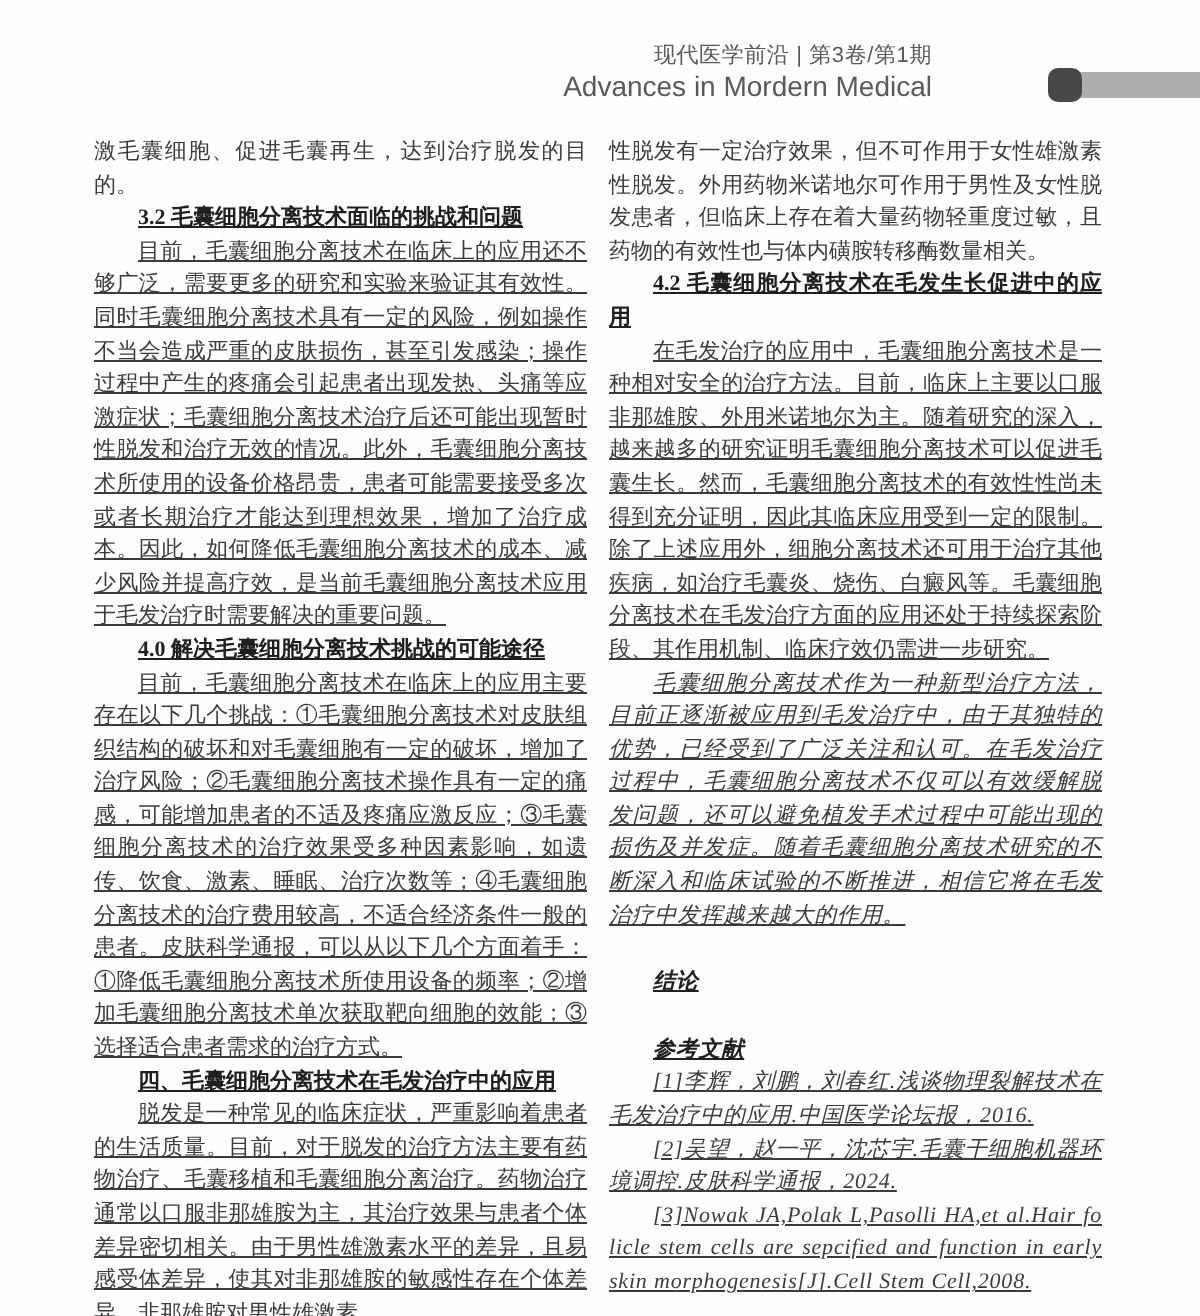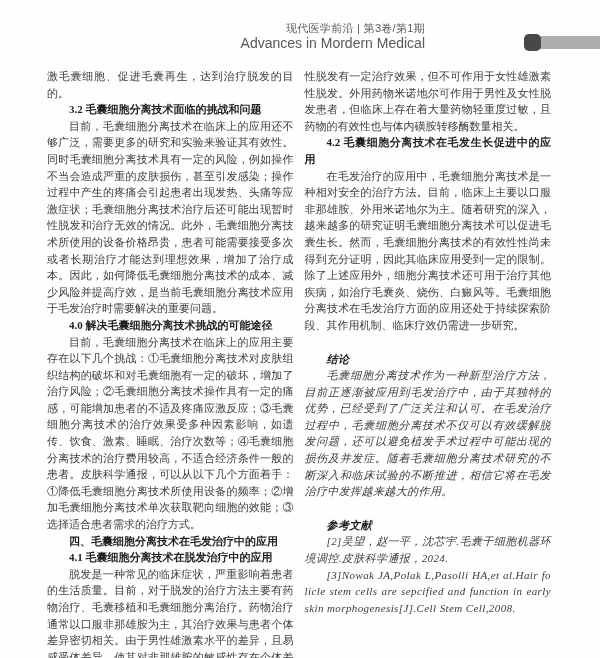--- a/index.html
+++ b/index.html
@@ -14,21 +14,20 @@
     background:#fefefe;
     overflow:hidden;
   }
   
   .header{
     position:absolute;
     top:20px;left:0;right:0;
     display:flex;
     justify-content:flex-end;
     align-items:center;
-    gap:41px;
   }
   .header-text{
     text-align:right;
     color:#58595b;
     font-family:"Liberation Sans","DejaVu Sans",sans-serif;
   }
   .journal-cn{font-size:11px;line-height:15px;letter-spacing:0.3px;}
   .journal-en{font-size:14px;line-height:15px;}
   .bookmark{
     display:flex;
@@ -59,21 +58,21 @@
   }
   .col{width:246.5px;}
   .col p{
     margin:0;
     font-size:11px;
     line-height:16.6px;
     text-align:justify;
     color:#3b3b3b;
     word-break:break-all;
   }
-  .col p.indent{text-indent:2em;}
+  .col p.indent{text-indent:2em;text-decoration:underline;}
   .col p.head{font-weight:bold;color:#1f1f1f;}
   .col p.kai{font-style:italic;letter-spacing:0.4px;}
   .col p.mt{margin-top:17px;}
 </style>
 </head>
 <body>
 
 <div class="page">
 
   <div class="header">
@@ -88,28 +87,28 @@
   </div>
 
   <div class="columns">
     <div class="col" id="col-left">
         <p>激毛囊细胞、促进毛囊再生，达到治疗脱发的目的。</p>
         <p class="indent head">3.2 毛囊细胞分离技术面临的挑战和问题</p>
         <p class="indent">目前，毛囊细胞分离技术在临床上的应用还不够广泛，需要更多的研究和实验来验证其有效性。同时毛囊细胞分离技术具有一定的风险，例如操作不当会造成严重的皮肤损伤，甚至引发感染；操作过程中产生的疼痛会引起患者出现发热、头痛等应激症状；毛囊细胞分离技术治疗后还可能出现暂时性脱发和治疗无效的情况。此外，毛囊细胞分离技术所使用的设备价格昂贵，患者可能需要接受多次或者长期治疗才能达到理想效果，增加了治疗成本。因此，如何降低毛囊细胞分离技术的成本、减少风险并提高疗效，是当前毛囊细胞分离技术应用于毛发治疗时需要解决的重要问题。</p>
         <p class="indent head">4.0 解决毛囊细胞分离技术挑战的可能途径</p>
         <p class="indent">目前，毛囊细胞分离技术在临床上的应用主要存在以下几个挑战：①毛囊细胞分离技术对皮肤组织结构的破坏和对毛囊细胞有一定的破坏，增加了治疗风险；②毛囊细胞分离技术操作具有一定的痛感，可能增加患者的不适及疼痛应激反应；③毛囊细胞分离技术的治疗效果受多种因素影响，如遗传、饮食、激素、睡眠、治疗次数等；④毛囊细胞分离技术的治疗费用较高，不适合经济条件一般的患者。皮肤科学通报，可以从以下几个方面着手：①降低毛囊细胞分离技术所使用设备的频率；②增加毛囊细胞分离技术单次获取靶向细胞的效能；③选择适合患者需求的治疗方式。</p>
         <p class="indent head">四、毛囊细胞分离技术在毛发治疗中的应用</p>
-        <p class="indent head">4.1 毛囊细胞分离技术在脱发治疗中的应用</p>
         <p class="indent">脱发是一种常见的临床症状，严重影响着患者的生活质量。目前，对于脱发的治疗方法主要有药物治疗、毛囊移植和毛囊细胞分离治疗。药物治疗通常以口服非那雄胺为主，其治疗效果与患者个体差异密切相关。由于男性雄激素水平的差异，且易感受体差异，使其对非那雄胺的敏感性存在个体差异。非那雄胺对男性雄激素</p>
       </div>
     <div class="col" id="col-right">
         <p>性脱发有一定治疗效果，但不可作用于女性雄激素性脱发。外用药物米诺地尔可作用于男性及女性脱发患者，但临床上存在着大量药物轻重度过敏，且药物的有效性也与体内磺胺转移酶数量相关。</p>
         <p class="indent head">4.2 毛囊细胞分离技术在毛发生长促进中的应用</p>
         <p class="indent">在毛发治疗的应用中，毛囊细胞分离技术是一种相对安全的治疗方法。目前，临床上主要以口服非那雄胺、外用米诺地尔为主。随着研究的深入，越来越多的研究证明毛囊细胞分离技术可以促进毛囊生长。然而，毛囊细胞分离技术的有效性性尚未得到充分证明，因此其临床应用受到一定的限制。除了上述应用外，细胞分离技术还可用于治疗其他疾病，如治疗毛囊炎、烧伤、白癜风等。毛囊细胞分离技术在毛发治疗方面的应用还处于持续探索阶段、其作用机制、临床疗效仍需进一步研究。</p>
+        <p class="indent kai">毛囊细胞分离技术作为一种新型治疗方法，目前正逐渐被应用到毛发治疗中，由于其独特的优势，已经受到了广泛关注和认可。在毛发治疗过程中，毛囊细胞分离技术不仅可以有效缓解脱发问题，还可以避免植发手术过程中可能出现的损伤及并发症。随着毛囊细胞分离技术研究的不断深入和临床试验的不断推进，相信它将在毛发治疗中发挥越来越大的作用。</p>
         <p class="indent head kai mt">结论</p>
-        <p class="indent kai">毛囊细胞分离技术作为一种新型治疗方法，目前正逐渐被应用到毛发治疗中，由于其独特的优势，已经受到了广泛关注和认可。在毛发治疗过程中，毛囊细胞分离技术不仅可以有效缓解脱发问题，还可以避免植发手术过程中可能出现的损伤及并发症。随着毛囊细胞分离技术研究的不断深入和临床试验的不断推进，相信它将在毛发治疗中发挥越来越大的作用。</p>
         <p class="indent head kai mt">参考文献</p>
+        <p class="indent kai">[1]李辉，刘鹏，刘春红.浅谈物理裂解技术在毛发治疗中的应用.中国医学论坛报，2016.</p>
         <p class="indent kai">[2]吴望，赵一平，沈芯宇.毛囊干细胞机器环境调控.皮肤科学通报，2024.</p>
         <p class="indent kai">[3]Nowak JA,Polak L,Pasolli HA,et al.Hair folicle stem cells are sepcified and function in early skin morphogenesis[J].Cell Stem Cell,2008.</p>
       </div>
   </div>
 
 </div>
 
 </body></html>

